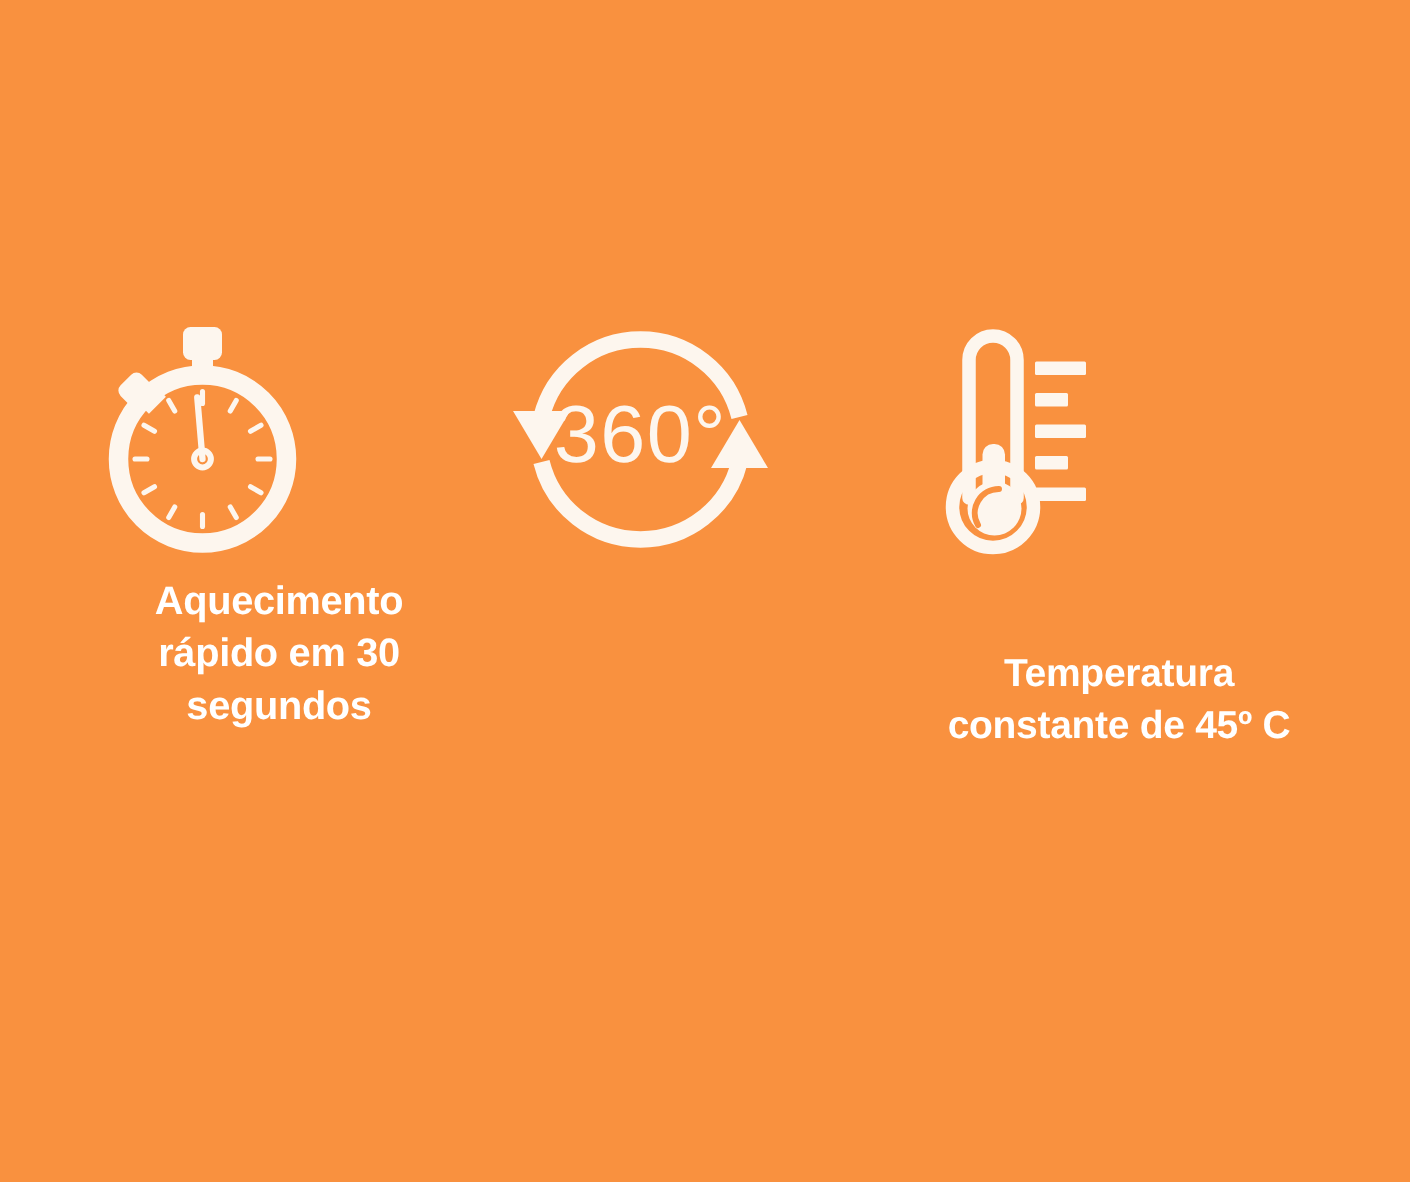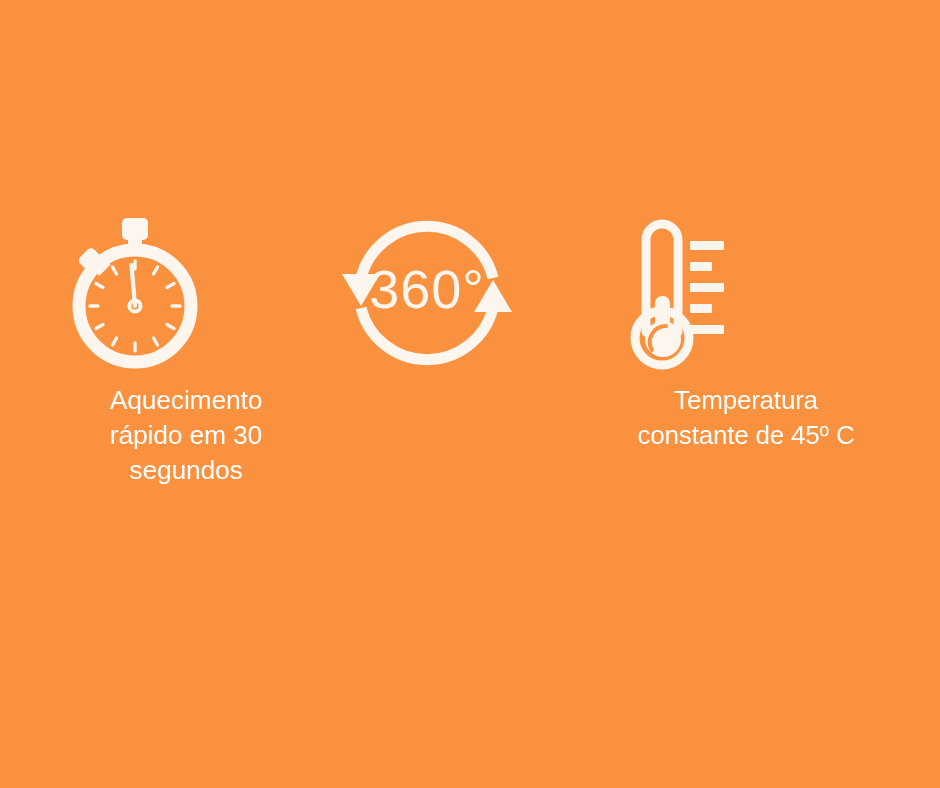--- a/index.html
+++ b/index.html
@@ -29,32 +29,32 @@
     align-items: flex-start;
     justify-content: center;
   }
   .feature {
     display: flex;
     flex-direction: column;
     align-items: flex-start;
   }
   .feature-1 { width: 232px; margin-right: 32px; }
   .feature-2 { width: 262px; margin-right: 26px; }
-  .feature-3 { width: 248px; }
+  .feature-3 { width: 248px; gap: 48px; }
 
   .icon-box {
     height: 162px;
     display: flex;
     align-items: center;
     justify-content: center;
   }
   .feature-caption {
     color: #ffffff;
     font-family: "Liberation Sans", sans-serif;
-    font-weight: normal;
+    font-weight: bold;
     font-size: 26.5px;
     line-height: 35px;
     text-align: center;
     letter-spacing: -0.2px;
     margin-top: 9px;
   }
   .feature-2 .feature-caption { font-size: 26px; }
   .feature-3 .feature-caption { font-size: 26px; }
   svg { display: block; }
 </style>

